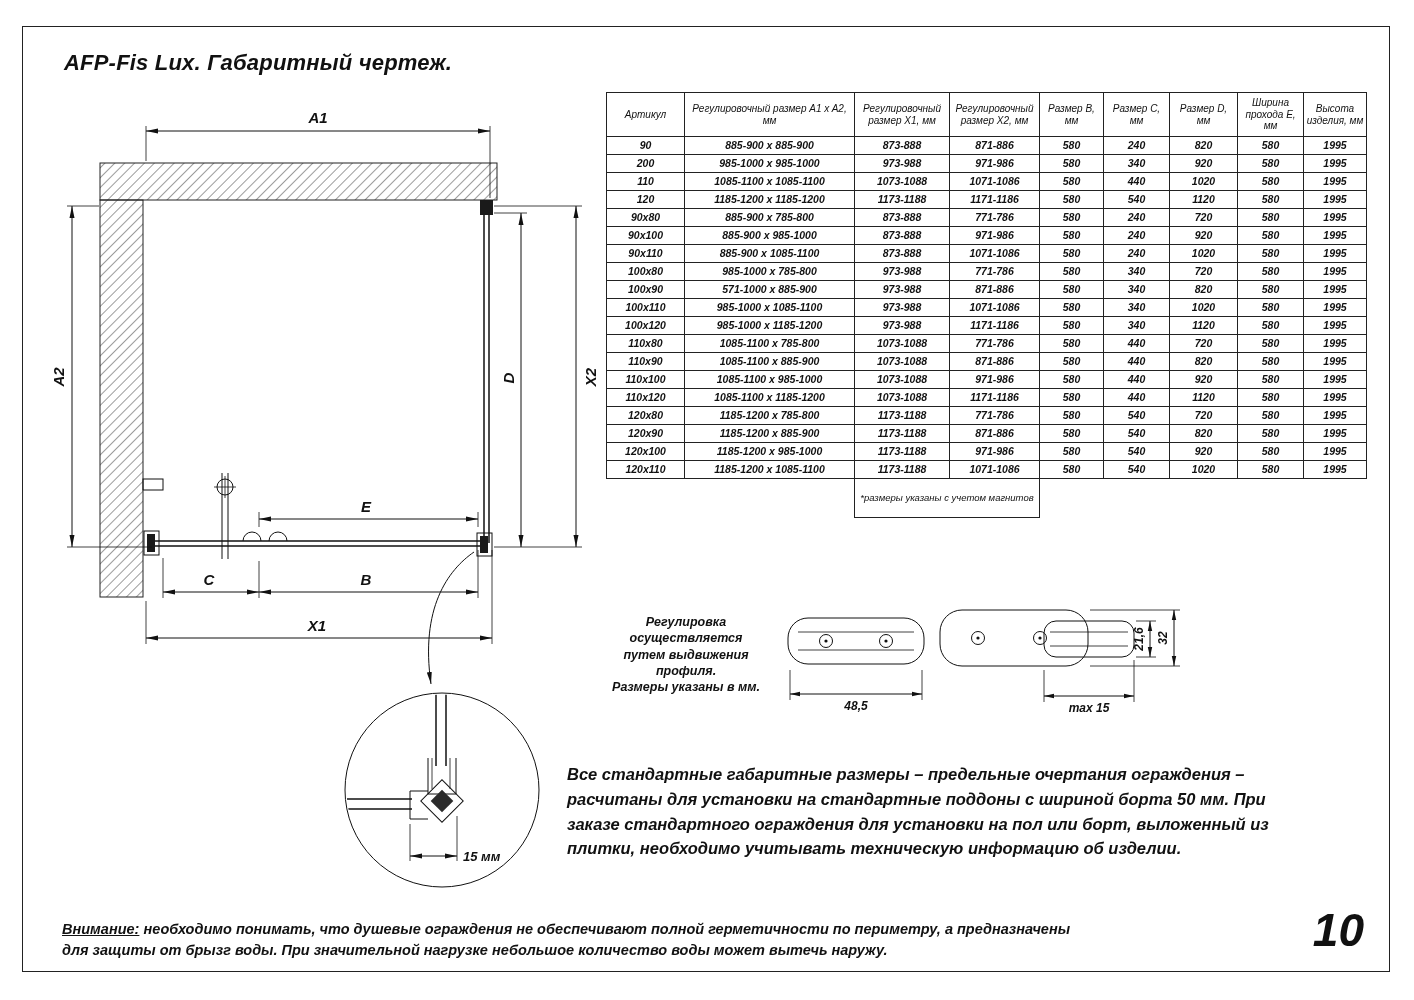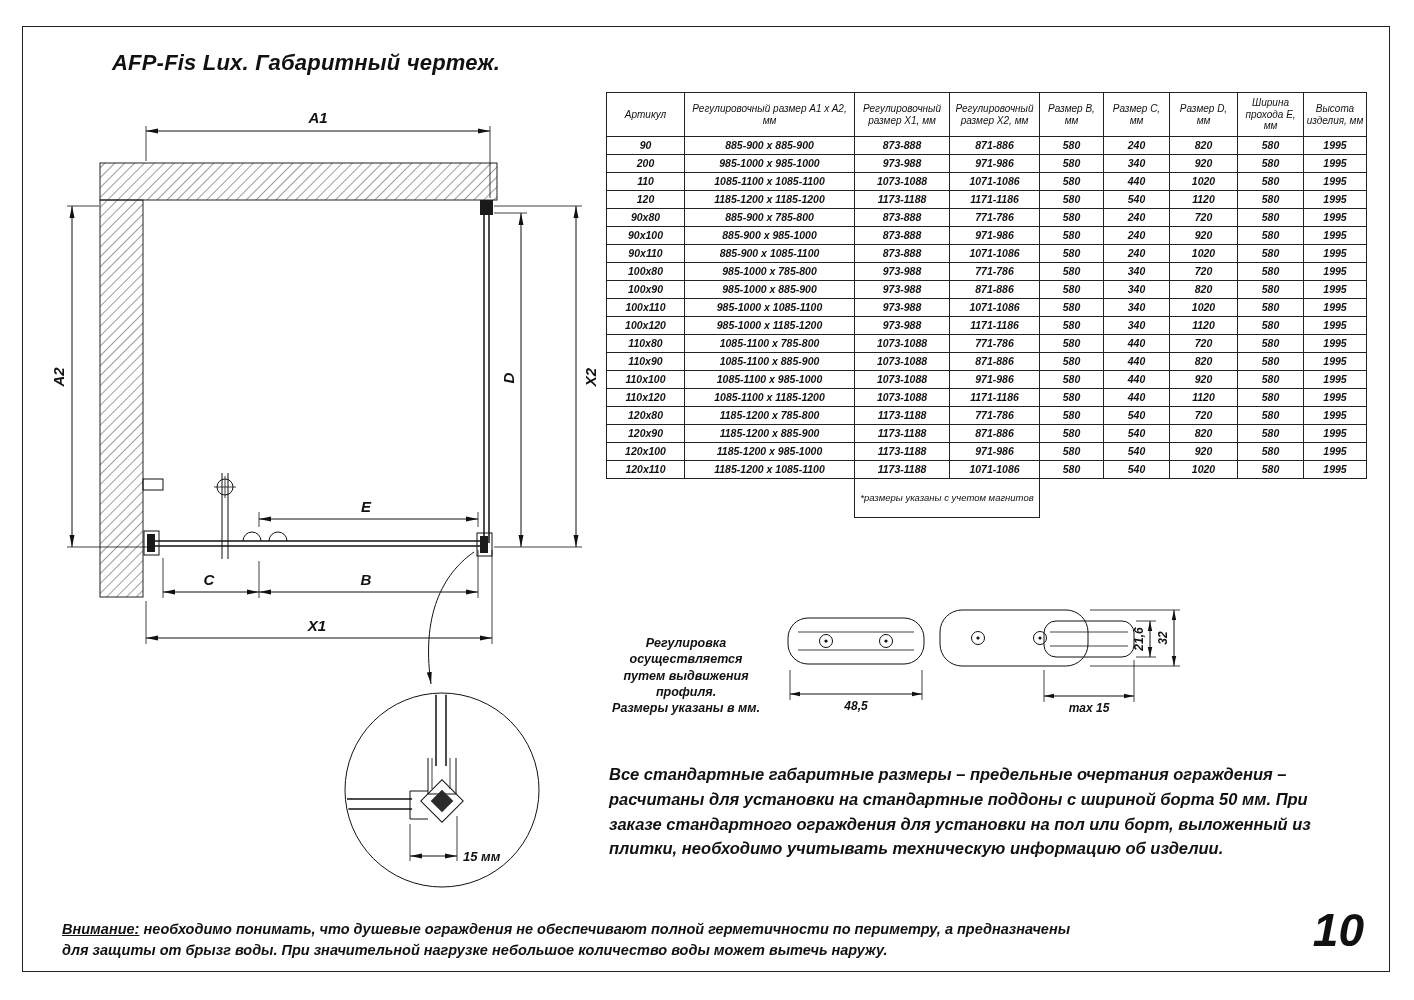--- a/index.html
+++ b/index.html
@@ -2,21 +2,21 @@
 <html><head>
 <meta charset="utf-8">
 <style>
   * { margin:0; padding:0; box-sizing:border-box; }
   html,body { width:1414px; height:1000px; }
   body {
     position:relative; background:#fff; color:#111;
     font-family:"Liberation Sans", sans-serif; overflow:hidden;
   }
   .frame { position:absolute; left:22px; top:26px; width:1368px; height:946px; border:1.6px solid #222; }
-  .title { position:absolute; left:64px; top:50px; font-size:22px; font-weight:bold; font-style:italic; letter-spacing:.2px;margin-left:48px; }
+  .title { position:absolute; left:64px; top:50px; font-size:22px; font-weight:bold; font-style:italic; letter-spacing:.2px; }
 
   svg { position:absolute; pointer-events:none; }
   .main-drawing { left:0; top:0; }
   .profiles { left:782px; top:594px; }
 
   
   .wallrect { fill:url(#hatch); stroke:#222; stroke-width:1; }
   .glass { stroke:#111; stroke-width:1.5; fill:none; }
   .thin  { stroke:#111; stroke-width:1; fill:none; }
   .ext   { stroke:#111; stroke-width:.8; fill:none; }
@@ -25,22 +25,22 @@
   .dimtext-sm { font:italic 700 13px "Liberation Sans",sans-serif; fill:#111; }
   .ptext      { font:italic 700 12px "Liberation Sans",sans-serif; fill:#111; text-anchor:middle; }
 
   
   .spec-table { position:absolute; left:606px; top:92px; width:760px; border-collapse:collapse; table-layout:fixed; font-style:italic; }
   .spec-table th { border:1px solid #222; font-size:10px; font-weight:normal; padding:1px 2px; height:44px; line-height:1.15; text-align:center; vertical-align:middle; }
   .spec-table td { border:1px solid #222; font-size:10.5px; font-weight:bold; height:18px; padding:0 1px; line-height:1; text-align:center; vertical-align:middle; white-space:nowrap; overflow:hidden; }
   .spec-table td.nb { border:none; }
   .spec-table td.footnote { font-weight:normal; font-size:9.5px; height:26px; line-height:1.25; padding:13px 2px; white-space:normal; }
 
-  .adjust-note { position:absolute; left:592px; top:635px; width:188px; font-size:12.5px; font-style:italic; font-weight:bold; text-align:center; white-space:pre-line; line-height:1.3; }
-  .info { position:absolute; left:609px; top:762px; width:732px; font-size:16.5px; font-weight:bold; font-style:italic; line-height:1.5; }
+  .adjust-note { position:absolute; left:592px; top:614px; width:188px; font-size:12.5px; font-style:italic; font-weight:bold; text-align:center; white-space:pre-line; line-height:1.3; }
+  .info { position:absolute; left:567px; top:762px; width:732px; font-size:16.5px; font-weight:bold; font-style:italic; line-height:1.5; }
   .warning { position:absolute; left:62px; top:919px; width:1010px; font-size:14.5px; font-weight:bold; font-style:italic; line-height:1.45; }
   .warn-label { text-decoration:underline; }
   .page-number { position:absolute; right:50px; top:903px; font-size:46px; font-weight:bold; font-style:italic;margin-left:24px; }
 </style>
 </head>
 <body>
 
 <div class="frame"></div>
 
 <h1 class="title">AFP-Fis Lux. Габаритный чертеж.</h1>
@@ -276,21 +276,21 @@
         <td>973-988</td>
         <td>771-786</td>
         <td>580</td>
         <td>340</td>
         <td>720</td>
         <td>580</td>
         <td>1995</td>
       </tr>
       <tr>
         <td>100x90</td>
-        <td>985-1000 x 885-900</td>
+        <td>571-1000 x 885-900</td>
         <td>973-988</td>
         <td>871-886</td>
         <td>580</td>
         <td>340</td>
         <td>820</td>
         <td>580</td>
         <td>1995</td>
       </tr>
       <tr>
         <td>100x110</td>

